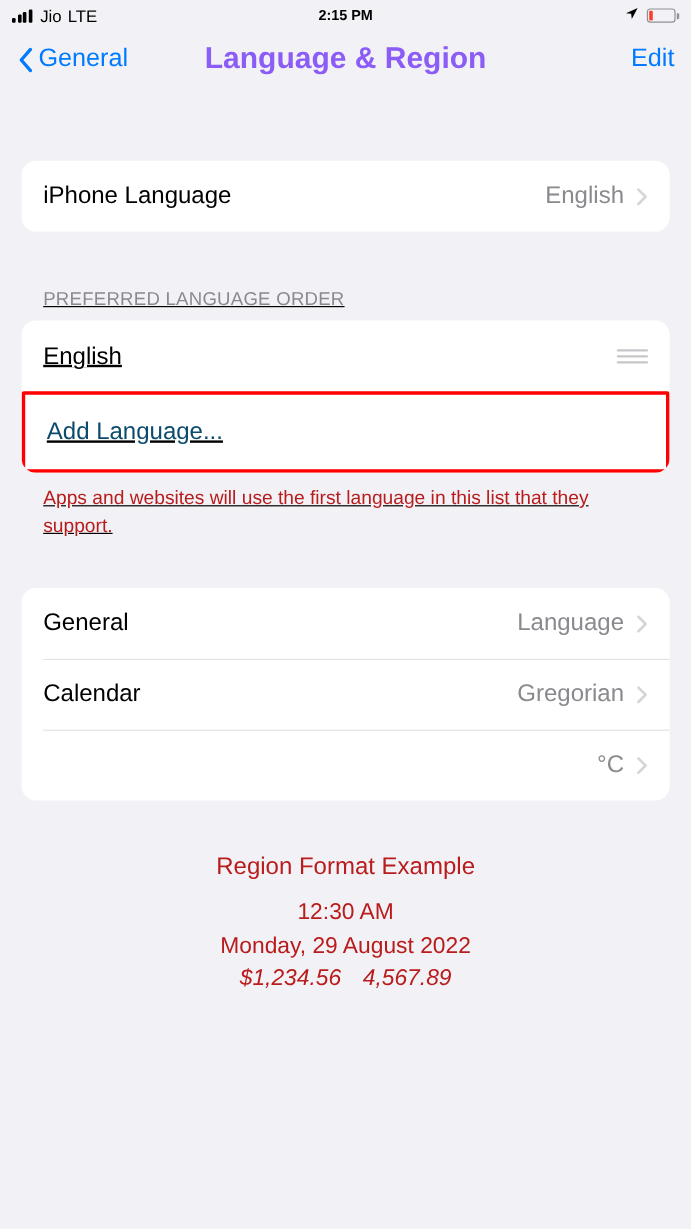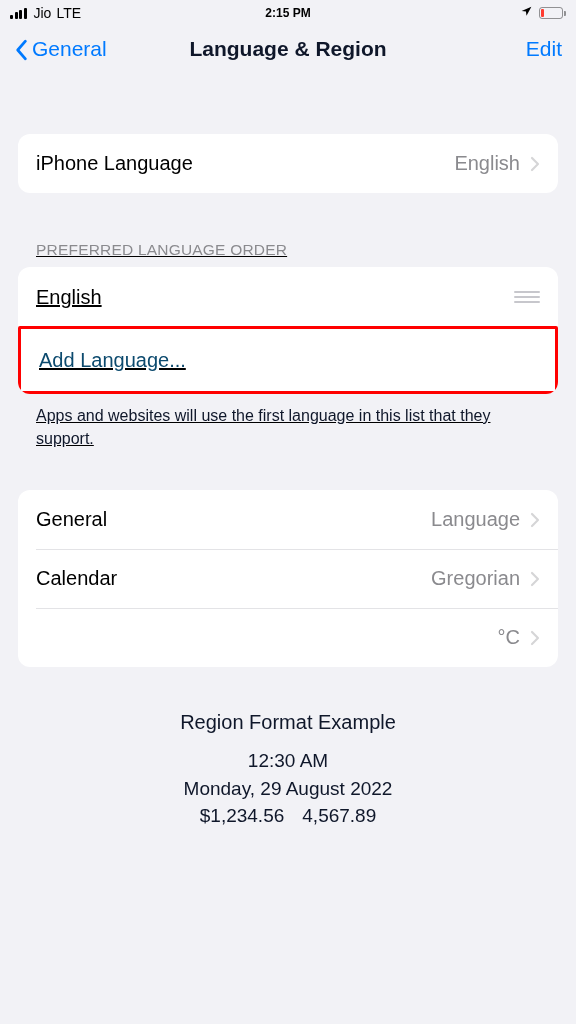--- a/index.html
+++ b/index.html
@@ -108,23 +108,23 @@
     }
     .back-chevron {
       width: 14px;
       height: 22px;
       margin-right: 4px;
     }
     .nav-title {
       position: absolute;
       left: 50%;
       transform: translateX(-50%);
-      font-size: 21px;
+      font-size: 25px;
       font-weight: 600;
-      color: #0f172a;
+      color: #8b5cf6;
     }
     .edit-btn {
       margin-left: auto;
       color: #007aff;
       font-size: 21px;
       cursor: pointer;
     }
     .content {
       padding: 0 18px;
     }
@@ -221,41 +221,42 @@
       border-radius: 2px;
     }
     .add-lang-row {
       min-height: 62px;
     }
     .add-lang-text {
       color: #0c4a6e;
       font-size: 20px;
     }
     .group-footer {
-      color: #0f172a;
+      color: #b91c1c;
       font-size: 16px;
       padding: 10px 18px 0 18px;
       line-height: 1.45;
     }
     .region-example {
       text-align: center;
       margin-top: 44px;
       font-size: 20px;
-      color: #0f172a;
+      color: #b91c1c;
     }
     .region-example .ex-title {
       margin-bottom: 13px;
     }
     .region-example .ex-line {
       font-size: 19px;
       line-height: 1.45;
     }
     .two-nums {
       display: inline-flex;
       gap: 18px;
+      font-style: italic;
     }
   </style>
 </head>
 <body>
 
 <div class="status-bar">
   <div class="status-left">
     <div class="signal-bars">
       <span></span>
         <span></span>

